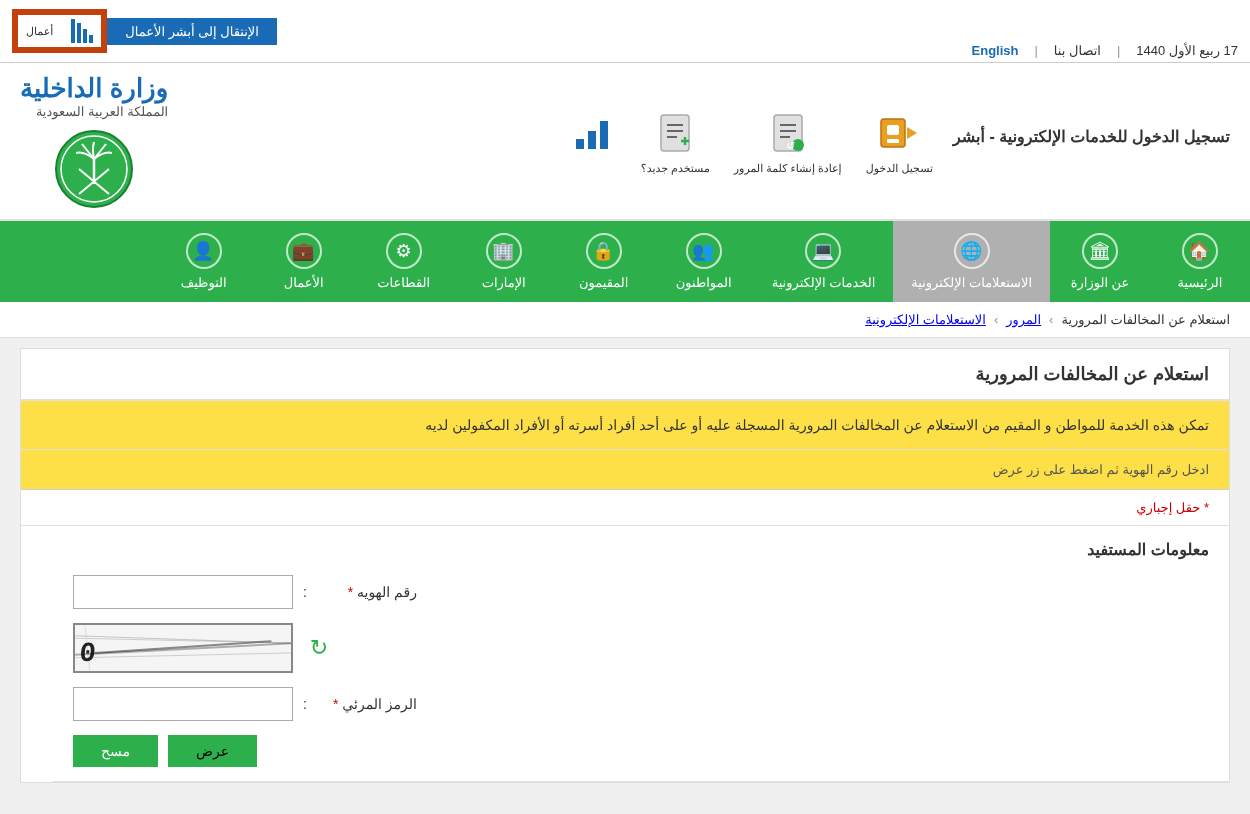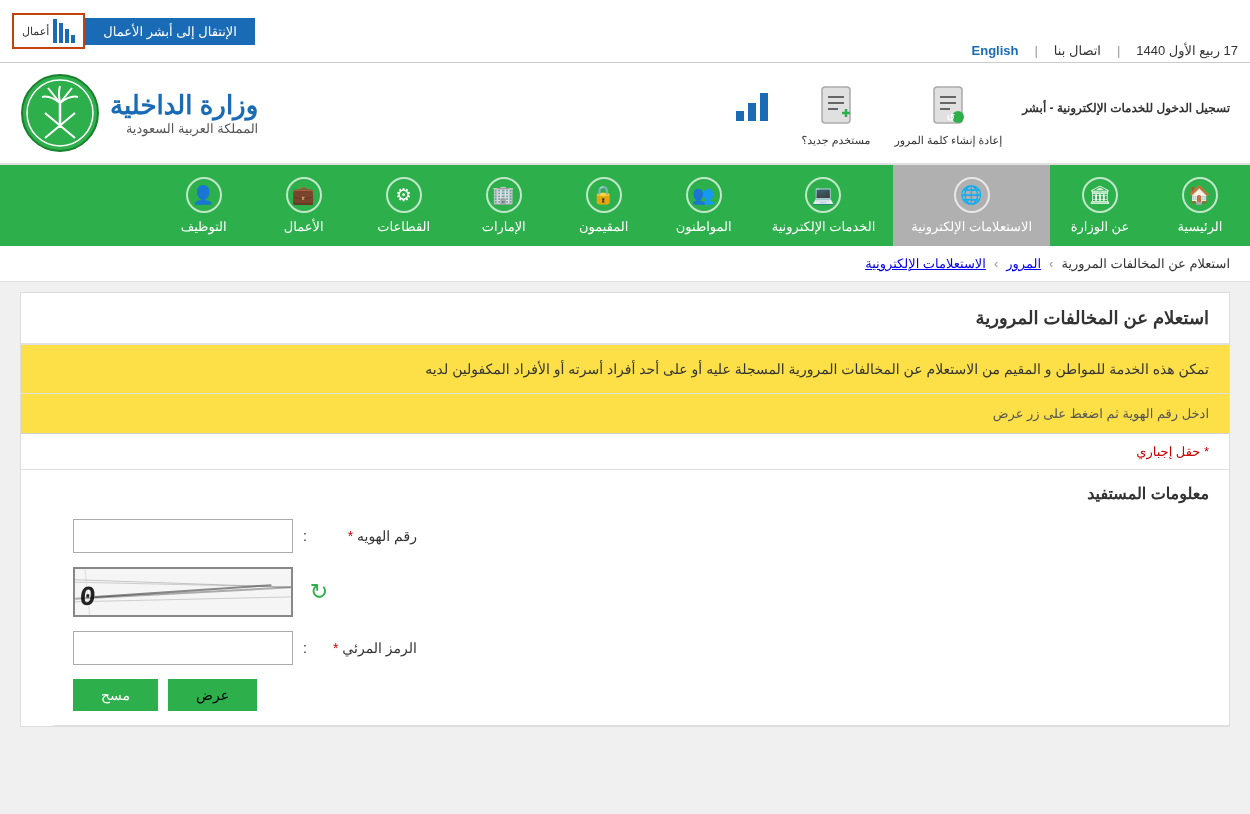--- a/index.html
+++ b/index.html
@@ -54,25 +54,25 @@
       color: #fff;
       border: none;
       padding: 6px 18px;
       font-size: 13px;
       cursor: pointer;
       font-family: Arial, Tahoma, sans-serif;
       direction: rtl;
     }
     .business-logo {
       background: #fff;
-      border: 2px solid #c2410c;
+      border: 6px solid #c2410c;
       padding: 4px 8px;
       display: flex;
       align-items: center;
-      gap: 4px;
+      gap: 18px;
     }
     .bar-chart-icon {
       display: flex;
       align-items: flex-end;
       gap: 2px;
       height: 24px;
     }
     .bar-chart-icon span {
       display: inline-block;
       background: #1a6bb5;
@@ -93,21 +93,21 @@
       padding: 10px 20px;
       border-bottom: 2px solid #e0e0e0;
     }
     .header-login-section {
       display: flex;
       align-items: center;
       gap: 20px;
       direction: rtl;
     }
     .header-title {
-      font-size: 12px;
+      font-size: 16px;
       color: #333;
       font-weight: bold;
       margin-bottom: 10px;
       direction: rtl;
     }
     .header-icons {
       display: flex;
       gap: 24px;
       direction: rtl;
     }
@@ -125,20 +125,21 @@
       height: 50px;
       display: flex;
       align-items: center;
       justify-content: center;
     }
     .ministry-logo {
       display: flex;
       align-items: center;
       gap: 10px;
       direction: rtl;
+      flex-direction: column;
     }
     .ministry-name {
       text-align: right;
     }
     .ministry-name-ar {
       font-size: 26px;
       font-weight: bold;
       color: #1a6bb5;
       line-height: 1.2;
     }
@@ -389,20 +390,31 @@
       <span class="business-text">أعمال</span>
     </div>
   </div>
 </div>
 
 <div class="header">
   <div class="header-login-section">
     <div class="header-title">تسجيل الدخول للخدمات الإلكترونية - أبشر</div>
     <div class="header-icons">
 
+      <div class="header-icon-item">
+        <div class="icon-circle">
+          <svg width="44" height="44" viewBox="0 0 44 44">
+            <rect x="4" y="8" width="24" height="28" rx="3" fill="#e8a020" stroke="#c07010" stroke-width="1.5"></rect>
+            <rect x="10" y="14" width="12" height="10" rx="2" fill="#fff"></rect>
+            <rect x="10" y="28" width="12" height="4" rx="1" fill="#fff"></rect>
+            <polygon points="30,16 40,22 30,28" fill="#e8a020"></polygon>
+          </svg>
+        </div>
+        <span>تسجيل الدخول</span>
+      </div>
 
       <div class="header-icon-item">
         <div class="icon-circle">
           <svg width="44" height="44" viewBox="0 0 44 44">
             <rect x="8" y="4" width="28" height="36" rx="3" fill="#e0e0e0" stroke="#aaa" stroke-width="1.5"></rect>
             <line x1="14" y1="14" x2="30" y2="14" stroke="#666" stroke-width="2"></line>
             <line x1="14" y1="20" x2="30" y2="20" stroke="#666" stroke-width="2"></line>
             <line x1="14" y1="26" x2="24" y2="26" stroke="#666" stroke-width="2"></line>
             <circle cx="32" cy="34" r="6" fill="#2db04b"></circle>
             <text x="29" y="38" fill="#fff" font-size="10" font-weight="bold">↺</text>

